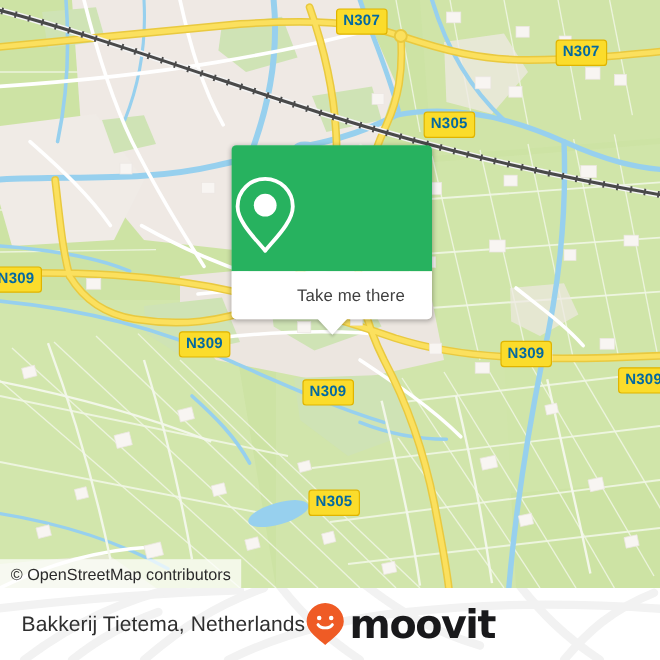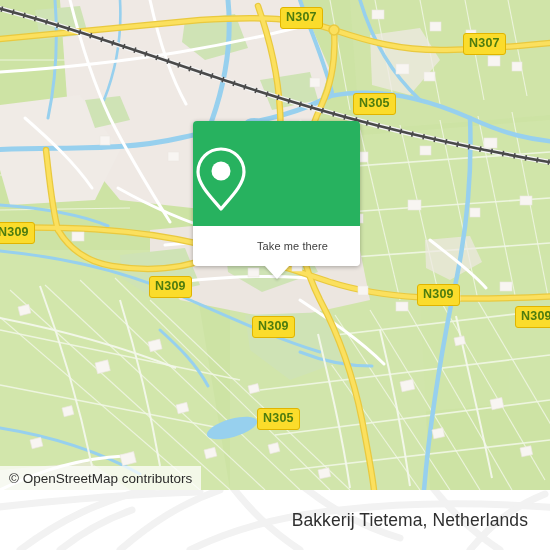--- a/index.html
+++ b/index.html
@@ -35,21 +35,21 @@
     left: 0; top: 0;
     display: block;
   }
 
   
   .shield {
     position: absolute;
     background: #fbdc2b;
     border: 1.5px solid #e0b400;
     border-radius: 3px;
-    color: #4d7c0f;
+    color: #0369a1;
     font-family: "Liberation Sans", sans-serif;
     font-size: 12.5px;
     font-weight: bold;
     line-height: 1;
     padding: 3px 5px 4px 5px;
     letter-spacing: 0.2px;
     white-space: nowrap;
     box-sizing: border-box;
   }
 
@@ -81,21 +81,21 @@
     background: #ffffff;
     height: 40px;
     border-radius: 0 0 4px 4px;
     display: flex;
     align-items: center;
     justify-content: center;
     position: relative;
   }
   #callout-label {
     color: #404040;
-    font-size: 11px;
+    font-size: 14px;
     font-family: "Liberation Sans", sans-serif;
     letter-spacing: 0.1px;
     margin-left: 32px;
   }
   #callout-tail {
     position: absolute;
     left: 50%;
     bottom: -13px;
     margin-left: -13px;
     width: 0;
@@ -127,21 +127,21 @@
   
   #footer {
     position: absolute;
     left: 0;
     top: 490px;
     width: 550px;
     height: 60px;
     background: #ffffff;
     display: flex;
     align-items: center;
-    justify-content: flex-end;
+    justify-content: flex-start;
     padding: 0 22px 0 18px;
     box-sizing: border-box;
     overflow: hidden;
   }
   #footer-watermark {
     position: absolute;
     left: 0; top: 0;
     width: 550px; height: 60px;
     pointer-events: none;
   }
@@ -408,15 +408,24 @@
         <path d="M 300,-6 C 330,18 360,36 400,48"></path>
         <path d="M 190,60 C 230,40 280,26 340,20 C 410,12 480,12 560,18"></path>
         <path d="M 430,-6 C 450,20 470,40 500,60"></path>
         <path d="M 470,60 C 490,36 510,18 545,4"></path>
         <path d="M 60,60 C 80,44 104,30 132,20"></path>
       </g>
     </svg>
 
     <div id="footer-title">Bakkerij Tietema, Netherlands</div>
 
+    <div id="logo">
+      <svg width="34" height="38" viewBox="0 0 34 38" aria-hidden="true">
+        <path d="M17 1.5 C8.4 1.5 1.5 8.4 1.5 17 C1.5 25.6 12 32 17 36.5 C22 32 32.5 25.6 32.5 17 C32.5 8.4 25.6 1.5 17 1.5 Z" fill="#ef5b25"></path>
+        <circle cx="12" cy="14" r="1.9" fill="#ffffff"></circle>
+        <circle cx="22" cy="14" r="1.9" fill="#ffffff"></circle>
+        <path d="M11 19.5 C13.4 23.2 20.6 23.2 23 19.5" stroke="#ffffff" stroke-width="2.4" fill="none" stroke-linecap="round"></path>
+      </svg>
+      <span id="logo-text">moovit</span>
+    </div>
   </div>
 
 </div>
 
 </body></html>

